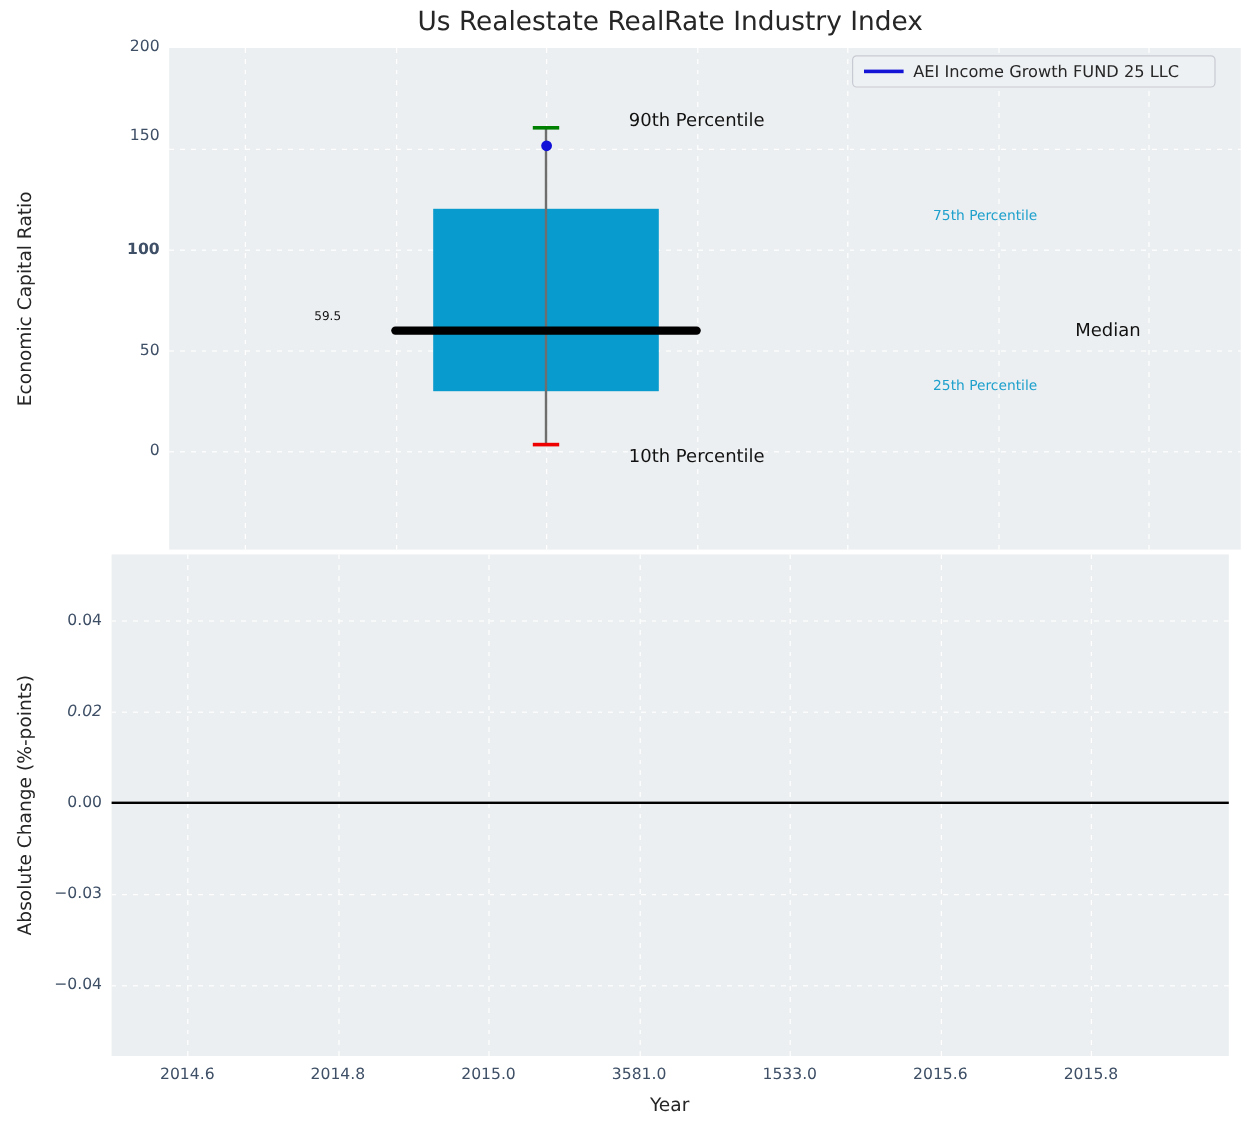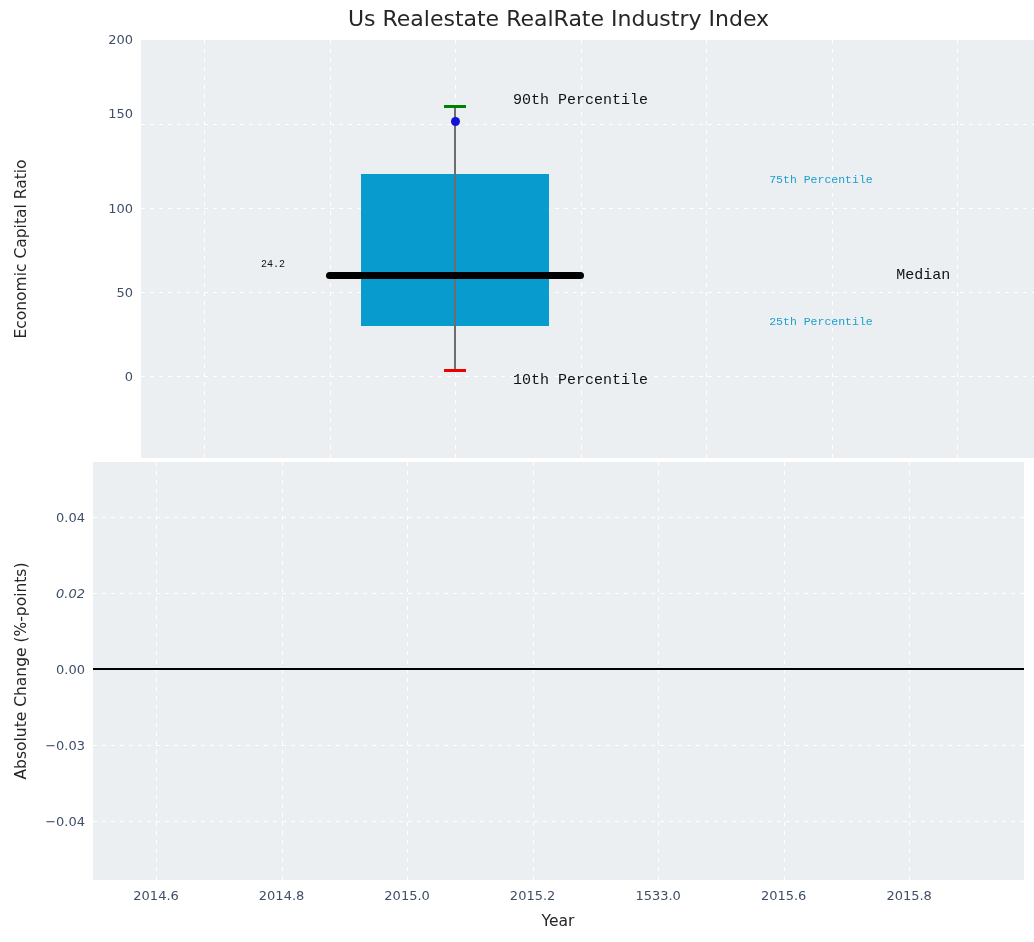--- a/index.html
+++ b/index.html
@@ -27,21 +27,21 @@
     background:#eef1f3;border:1px solid #c8cad3;border-radius:4px;
     display:flex;align-items:center;gap:8px;padding-left:9px;box-sizing:border-box;}
   .legend-line{display:inline-block;width:33px;height:2.5px;}
   .legend-text{font-size:13.5px;color:#262626;white-space:nowrap;}
   .box-rect{position:absolute;}
   .whisker{position:absolute;width:1.3px;}
   .cap{position:absolute;height:3px;}
   .median-line{position:absolute;height:7px;border-radius:3.5px;}
   .dot{position:absolute;width:9px;height:9px;border-radius:50%;}
   .zero-line{position:absolute;left:0;right:0;height:1.6px;}
-  .ann{position:absolute;transform:translate(-50%,-50%);white-space:nowrap;font-family:Liberation Mono, monospace;}
+  .ann{position:absolute;transform:translate(-50%,-50%);white-space:nowrap;}
   .ann-lg{font-size:15px;}
   .ann-md{font-size:11.5px;}
   .ann-sm{font-size:10px;}
 </style>
 </head>
 <body>
 
 <div class="figure">
   <div class="fig-title">Us Realestate RealRate Industry Index</div>
 
@@ -50,47 +50,47 @@
       <div class="gridline-v" style="left: 188.585px;"></div>
       <div class="gridline-v" style="left: 314.099px;"></div>
       <div class="gridline-v" style="left: 439.613px;"></div>
       <div class="gridline-v" style="left: 565.127px;"></div>
       <div class="gridline-v" style="left: 690.641px;"></div>
       <div class="gridline-v" style="left: 816.155px;"></div>
       <div class="ytick" style="top: -0.67365px;">200</div>
       <div class="gridline-h" style="top: 83.5326px;"></div>
       <div class="ytick" style="top: 73px;">150</div>
       <div class="gridline-h" style="top: 167.739px;"></div>
-      <div class="ytick" style="top: 167.739px;">100</div>
+      <div class="ytick" style="top: 167.739px; font-weight: bold;">100</div>
       <div class="gridline-h" style="top: 251.945px;"></div>
       <div class="ytick" style="top: 251.945px;">50</div>
       <div class="gridline-h" style="top: 336.151px;"></div>
       <div class="ytick" style="top: 336.151px;">0</div>
       <div class="box-rect" style="left: 219.963px; top: 134.056px; width: 188.271px; height: 152.413px; background: rgb(8, 155, 205);"></div>
       <div class="whisker" style="left: 313.449px; top: 66.6914px; height: 263.566px; background: rgb(110, 110, 110);"></div>
       <div class="cap" style="left: 302.802px; width: 22.5925px; top: 65.1914px; background: rgb(0, 128, 0);"></div>
       <div class="cap" style="left: 302.802px; width: 22.5925px; top: 328.757px; background: rgb(238, 0, 0);"></div>
       <div class="median-line" style="left: 185.447px; width: 257.304px; top: 232.446px; background: rgb(0, 0, 0);"></div>
       <div class="dot" style="left: 309.599px; top: 76.5064px; background: rgb(17, 17, 216);"></div>
       <div class="ann ann-lg" style="left: 439.613px; top: 59.9549px; color: rgb(17, 17, 17);">90th Percentile</div>
       <div class="ann ann-lg" style="left: 439.613px; top: 339.52px; color: rgb(17, 17, 17);">10th Percentile</div>
-      <div class="ann ann-sm" style="left: 132.103px; top: 224.157px; color: rgb(17, 17, 17);">24.2</div>
+      <div class="ann ann-sm" style="left: 132.103px; top: 224.157px; color: rgb(17, 17, 17);">59.5</div>
       <div class="ann ann-md" style="left: 679.972px; top: 139.109px; color: rgb(30, 160, 205);">75th Percentile</div>
       <div class="ann ann-lg" style="left: 782.266px; top: 235.104px; color: rgb(17, 17, 17);">Median</div>
       <div class="ann ann-md" style="left: 679.972px; top: 280.575px; color: rgb(30, 160, 205);">25th Percentile</div>
     </div>
   <div class="axes" id="axes-bottom">
       <div class="gridline-v" style="left: 63.0708px;"></div>
       <div class="xtick" style="left: 63.0708px;">2014.6</div>
       <div class="gridline-v" style="left: 188.585px;"></div>
       <div class="xtick" style="left: 188.585px;">2014.8</div>
       <div class="gridline-v" style="left: 314.099px;"></div>
       <div class="xtick" style="left: 314.099px;">2015.0</div>
       <div class="gridline-v" style="left: 439.613px;"></div>
-      <div class="xtick" style="left: 439.613px;">2015.2</div>
+      <div class="xtick" style="left: 439.613px;">3581.0</div>
       <div class="gridline-v" style="left: 565.127px;"></div>
       <div class="xtick" style="left: 565.127px;">1533.0</div>
       <div class="gridline-v" style="left: 690.641px;"></div>
       <div class="xtick" style="left: 690.641px; text-align: right;">2015.6</div>
       <div class="gridline-v" style="left: 816.155px;"></div>
       <div class="xtick" style="left: 816.155px;">2015.8</div>
       <div class="gridline-h" style="top: 55.1px;"></div>
       <div class="ytick" style="top: 55.1px;">0.04</div>
       <div class="gridline-h" style="top: 131.1px;"></div>
       <div class="ytick" style="top: 131.1px; font-style: italic;">0.02</div>
@@ -100,13 +100,17 @@
       <div class="ytick" style="top: 283.1px;">−0.03</div>
       <div class="gridline-h" style="top: 359.1px;"></div>
       <div class="ytick" style="top: 359.1px;">−0.04</div>
       <div class="zero-line" style="top: 206.3px; background: rgb(0, 0, 0);"></div>
     </div>
 
   <div class="ylabel" id="ylabel-top">Economic Capital Ratio</div>
   <div class="ylabel" id="ylabel-bottom">Absolute Change (%-points)</div>
   <div class="xlabel">Year</div>
 
+  <div class="legend">
+    <span class="legend-line" style="background: rgb(20, 20, 214);"></span>
+    <span class="legend-text">AEI Income Growth FUND 25 LLC</span>
+  </div>
 </div>
 
 </body></html>

